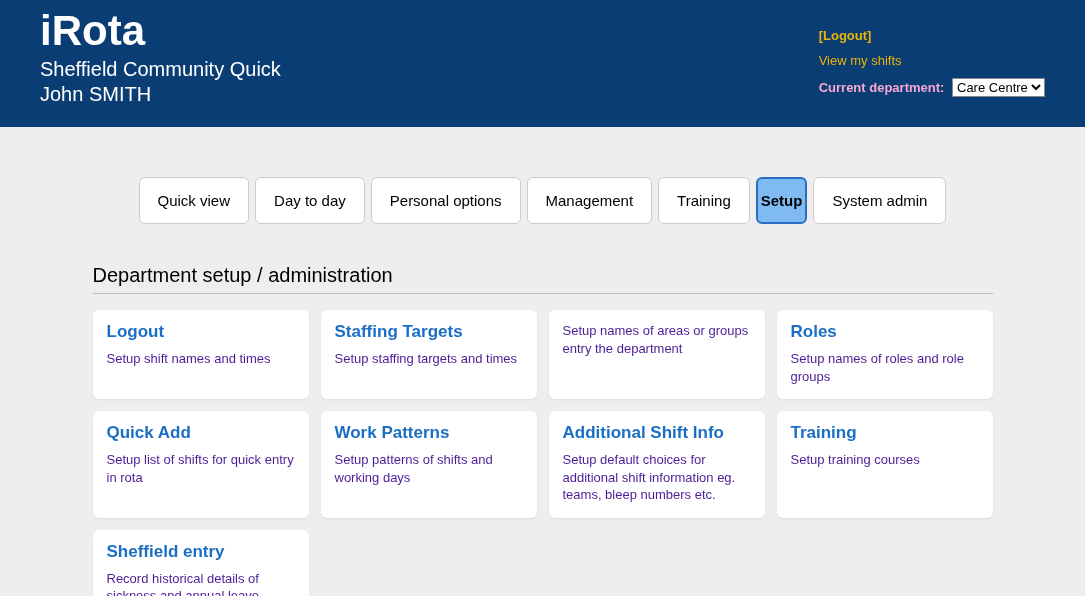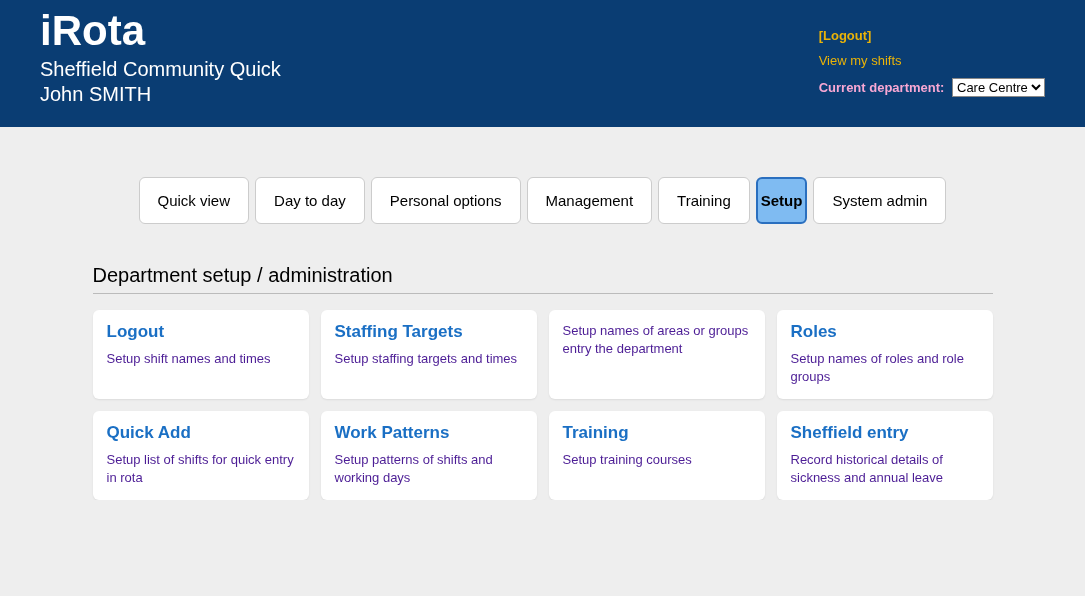--- a/index.html
+++ b/index.html
@@ -170,20 +170,24 @@
 
     <div class="card">
       <div class="card-title">Quick Add</div>
       <div class="card-desc">Setup list of shifts for quick entry in rota</div>
     </div>
     <div class="card">
       <div class="card-title">Work Patterns</div>
       <div class="card-desc">Setup patterns of shifts and working days</div>
     </div>
     <div class="card">
+      <div class="card-title">Additional Shift Info</div>
+      <div class="card-desc">Setup default choices for additional shift information eg. teams, bleep numbers etc.</div>
+    </div>
+    <div class="card">
       <div class="card-title">Training</div>
       <div class="card-desc">Setup training courses</div>
     </div>
 
     <div class="card">
       <div class="card-title">Sheffield entry</div>
       <div class="card-desc">Record historical details of sickness and annual leave</div>
     </div>
 
   </div>

